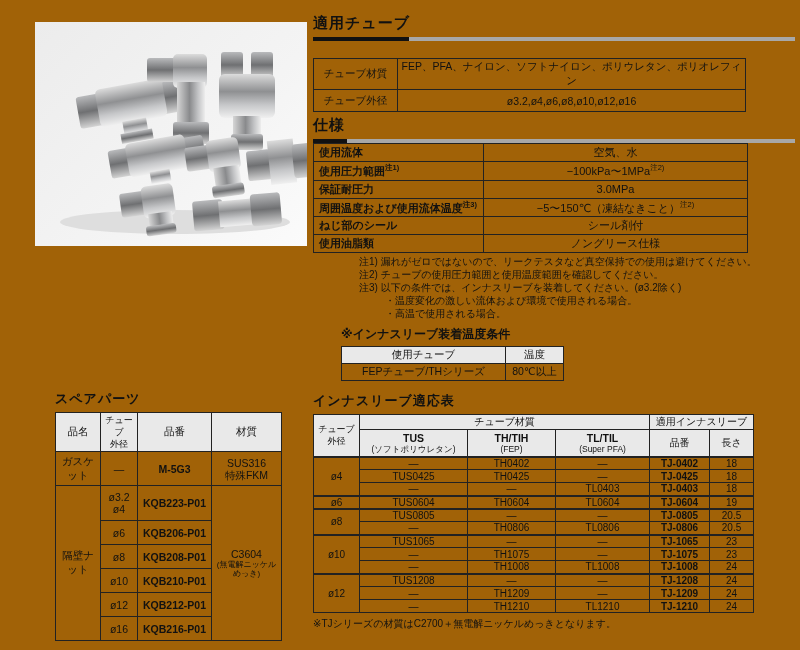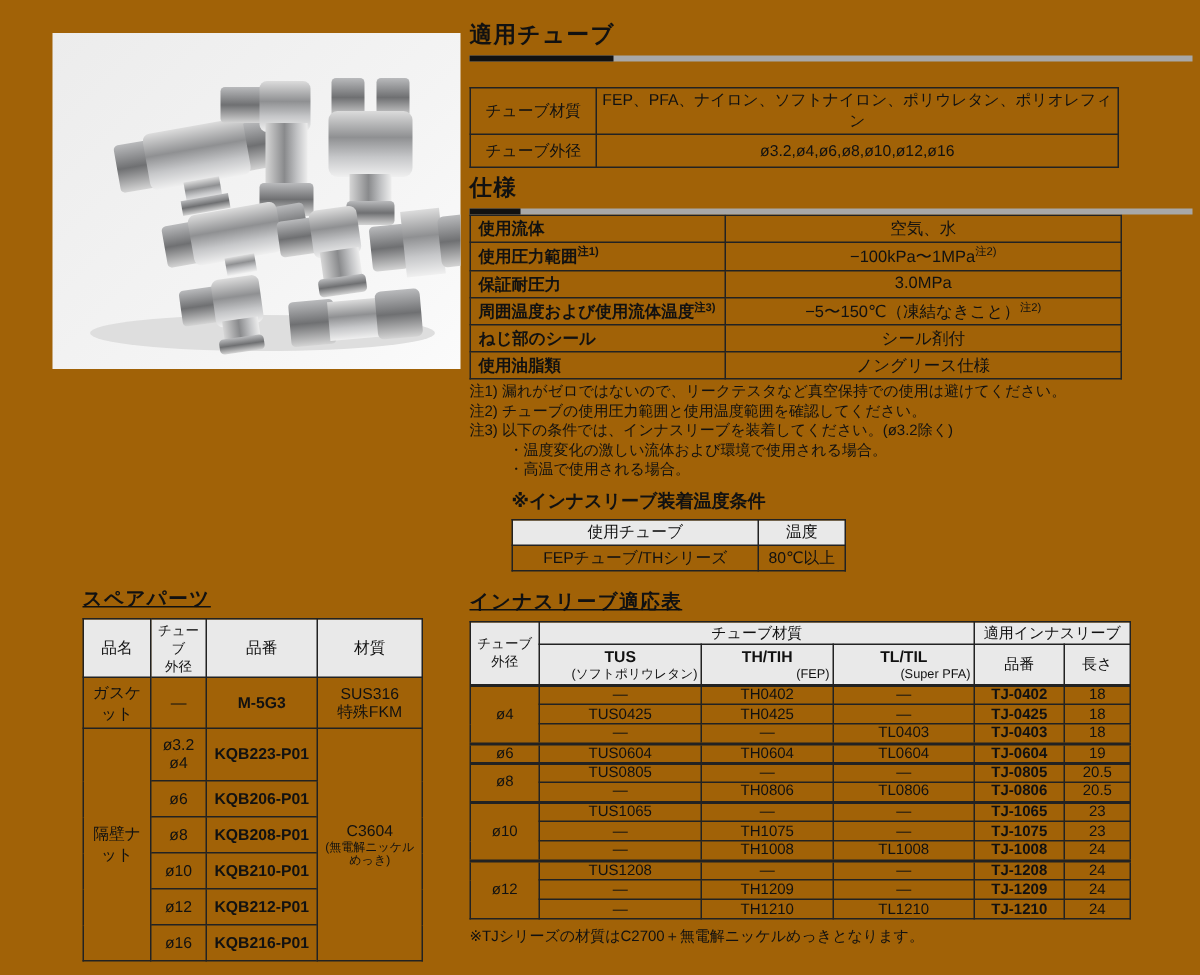--- a/index.html
+++ b/index.html
@@ -5,42 +5,42 @@
   * { box-sizing: border-box; margin: 0; padding: 0; }
   body { font-family: "Liberation Sans", "DejaVu Sans", sans-serif; background: #fff; color: #111; }
   .page { position: relative; width: 800px; height: 650px; background: #a16207; overflow: hidden; }
 
   
   .section-title { font-size: 15px; font-weight: bold; letter-spacing: 1px; margin-bottom: 4px; }
   .rule { height: 4px; background: #a8a8a8; position: relative; }
   .rule .black { position: absolute; left: 0; top: 0; height: 4px; background: #111; }
 
   .sub-title { font-size: 12px; font-weight: bold; margin-bottom: 3px; }
-  .mid-title { font-size: 13px; font-weight: bold; letter-spacing: 1px; margin-bottom: 4px; text-decoration: underline; }
+  .mid-title { font-size: 13px; font-weight: bold; letter-spacing: 1px; margin-bottom: 4px; }
 
   
   table { border-collapse: collapse; table-layout: fixed; }
   td, th { border: 1px solid #222; font-size: 10.5px; text-align: center; vertical-align: middle; padding: 1px 3px; font-weight: normal; }
   .hdr { background: #e9e9e9; }
   .b { font-weight: bold; }
   .left { text-align: center; margin-left: 26px; }
   sup { font-size: 7.5px; }
 
   
   #sec-tubing { position: absolute; left: 313px; top: 14px; width: 482px; }
   #sec-tubing table { width: 432px; margin-top: 17px; }
   #sec-tubing td { height: 22px; }
 
   
   #sec-spec { position: absolute; left: 313px; top: 116px; width: 482px; }
   #sec-spec table.spec { width: 434px; }
   #sec-spec table.spec td { height: 16px; font-size: 11px; }
   #sec-spec table.spec td.lbl { text-align: left; font-weight: bold; padding-left: 5px; }
 
-  .notes { margin-top: 3px; }
+  .notes { margin-top: 3px; margin-left: 46px; }
   .note { font-size: 10px; line-height: 12.8px; }
   .note-indent { padding-left: 26px; }
 
   
   #temp-cond { margin-top: 6px; margin-left: 28px; width: 224px; }
   #temp-cond table { width: 222px; }
   #temp-cond td { height: 13px; font-size: 10.5px; }
 
   
   #sec-spare { position: absolute; left: 55px; top: 390px; width: 230px; }
@@ -48,21 +48,21 @@
   #sec-spare td { font-size: 10.5px; }
   .two-line span { display: block; line-height: 12px; }
   .small-sub { display: block; font-size: 8px; line-height: 9px; }
 
   
   #sec-sleeve { position: absolute; left: 313px; top: 392px; width: 445px; }
   #sec-sleeve table { width: 440px; }
   #sec-sleeve td { height: 13px; font-size: 10px; padding: 0 2px; }
   #sec-sleeve tr.group-start td { border-top-width: 2px; }
   #sec-sleeve .hdr-sub span.main { display: block; font-weight: bold; font-size: 10.5px; line-height: 12px; }
-  #sec-sleeve .hdr-sub span.sub { display: block; font-size: 8.5px; line-height: 10px; text-align: right; }
+  #sec-sleeve .hdr-sub span.sub { display: block; font-size: 8.5px; line-height: 10px; }
   .footnote { font-size: 10px; margin-top: 4px; }
 
   
   #photo { position: absolute; left: 35px; top: 22px; width: 272px; height: 224px;
            background: linear-gradient(135deg, #ececec 0%, #f4f4f4 60%, #fbfbfb 100%); }
 </style>
 </head>
 <body>
 
 <div class="page">

